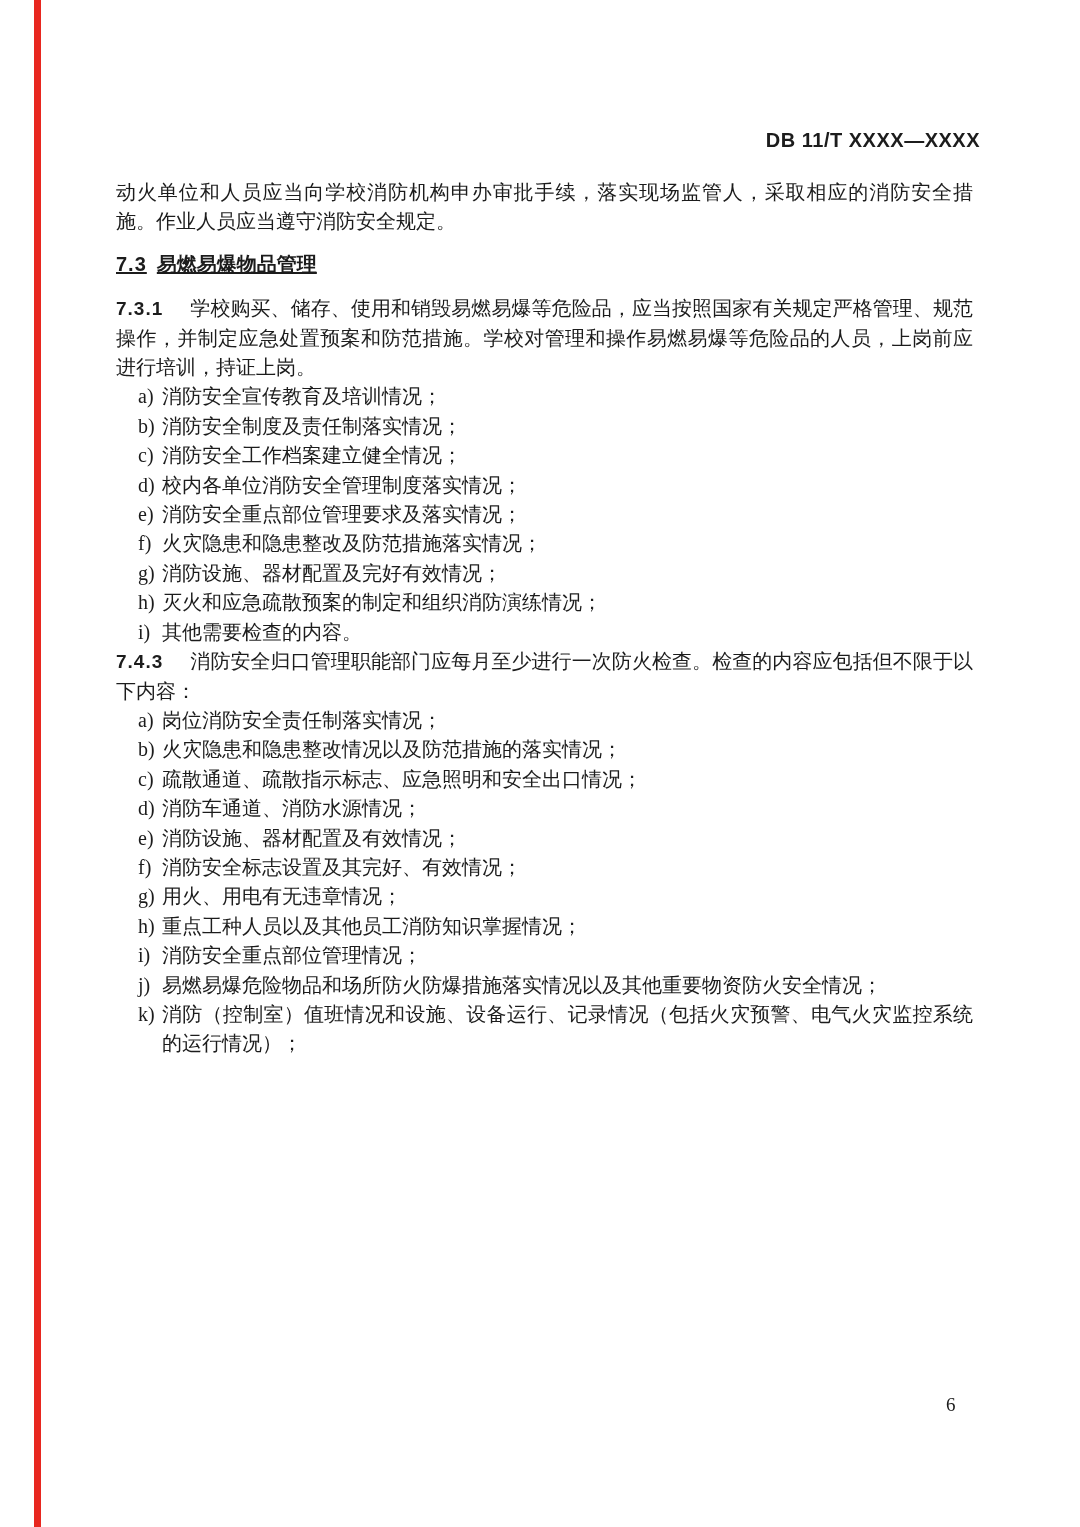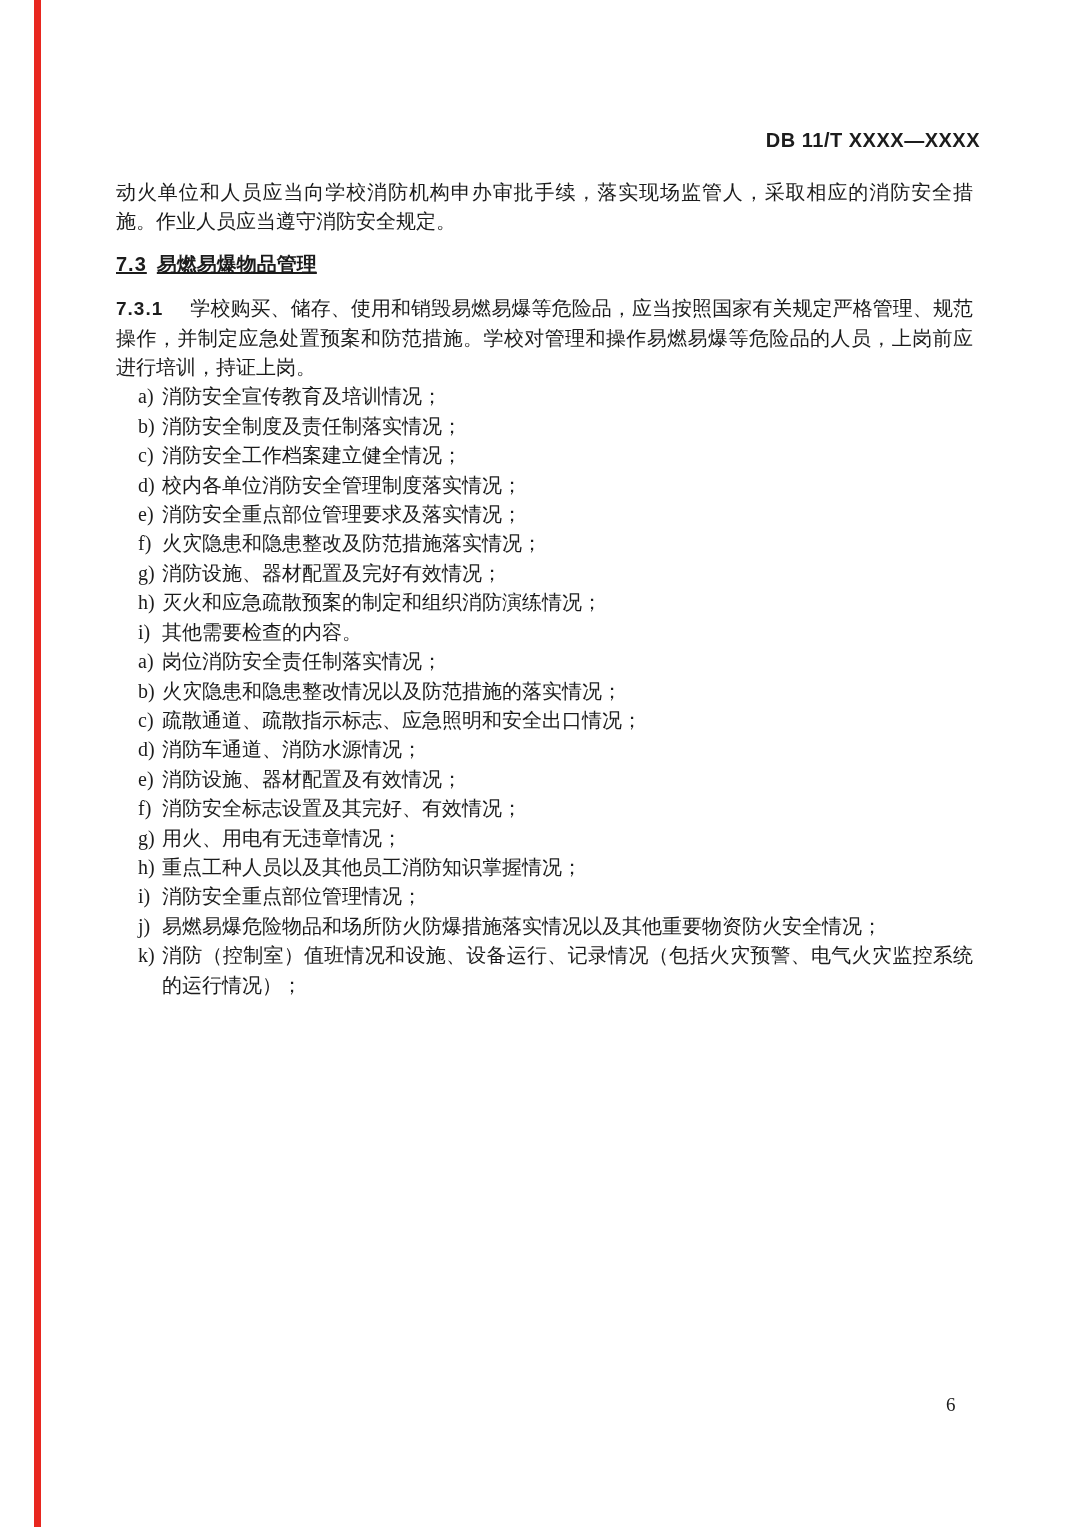--- a/index.html
+++ b/index.html
@@ -123,20 +123,21 @@
           <span class="m">h)</span>
           <span class="t">灭火和应急疏散预案的制定和组织消防演练情况；</span>
         </li>
         <li class="item">
           <span class="m">i)</span>
           <span class="t">其他需要检查的内容。</span>
         </li>
       </ol>
 
 
+    <p><span class="cnum">7.4.3</span><span>消防安全归口管理职能部门应每月至少进行一次防火检查。检查的内容应包括但不限于以下内容：</span></p>
 
     <ol class="items">
         <li class="item">
           <span class="m">a)</span>
           <span class="t">岗位消防安全责任制落实情况；</span>
         </li>
         <li class="item">
           <span class="m">b)</span>
           <span class="t">火灾隐患和隐患整改情况以及防范措施的落实情况；</span>
         </li>

